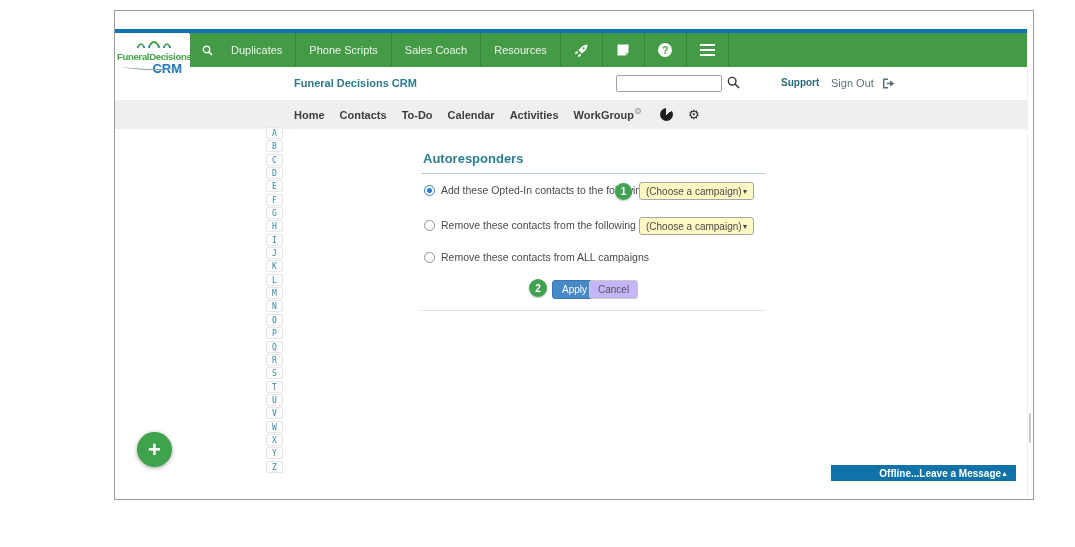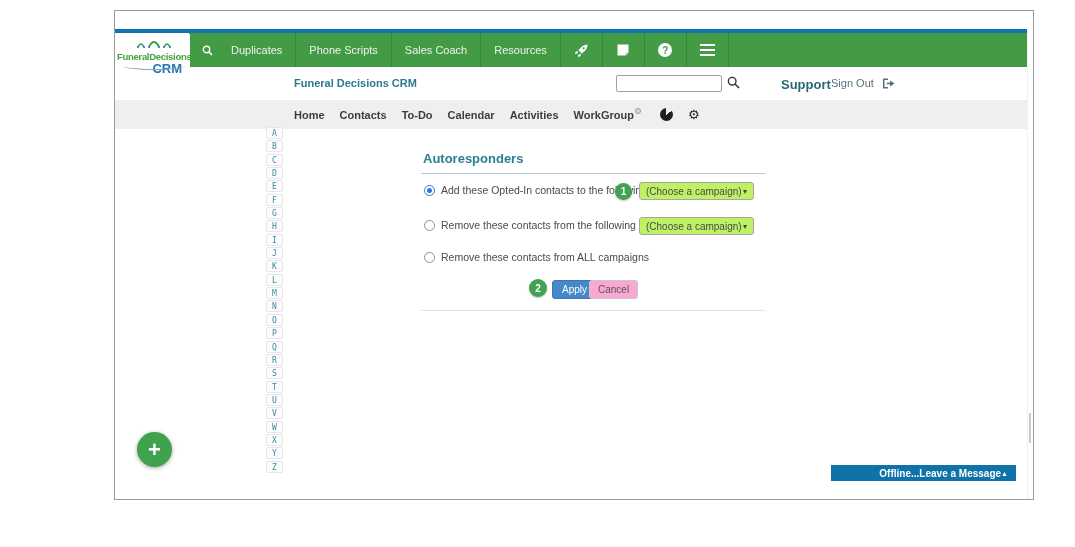--- a/index.html
+++ b/index.html
@@ -29,21 +29,21 @@
                line-height:12px; margin-top:1px; }
   .logo-swoosh { position:absolute; left:6px; top:28px; width:62px; height:8px;
                  border-bottom:1.5px solid #8fa3ad; border-radius:50%; }
 
   
   .toolbar { position:absolute; left:0; top:56px; width:914px; height:32px; background:#fff; }
   .app-title { position:absolute; left:179px; top:10px; font-size:11px; font-weight:bold; color:#2b7a8c; }
   .search-box { position:absolute; left:501px; top:8px; width:106px; height:17px;
                 border:1px solid #9f9f9f; border-radius:2px; background:#fff; font-size:10px; padding:0 4px; }
   .search-go { position:absolute; left:612px; top:8px; cursor:pointer; }
-  .support { position:absolute; left:666px; top:10px; font-size:13px; font-weight:bold; color:#2b6777; cursor:pointer; }
+  .support { position:absolute; left:666px; top:10px; font-size:10px; font-weight:bold; color:#2b6777; cursor:pointer; }
   .signout { position:absolute; left:716px; top:10px; font-size:11px; color:#5b6f7a; cursor:pointer;
              display:flex; align-items:center; gap:8px; }
 
   
   .graybar { position:absolute; left:0; top:89px; width:914px; height:29px; background:#efefef;
              display:flex; align-items:center; padding-left:179px; gap:15px; }
   .menu-item { font-size:11px; font-weight:bold; color:#3d3d3d; cursor:pointer; white-space:nowrap; }
   .sup-badge { display:inline-block; width:6px; height:6px; border:1px solid #9a9a9a; background:#d9d9d9;
                border-radius:50%; vertical-align:super; margin-left:1px; }
   .pie-icon { width:13px; height:13px; border-radius:50%; margin-left:4px; cursor:pointer;
@@ -64,27 +64,27 @@
   .opt-label { font-size:10.5px; color:#4a4a4a; }
   .radio { width:11px; height:11px; border-radius:50%; border:1px solid #8f8f8f; background:#fff;
            position:relative; flex:0 0 auto; cursor:pointer; }
   .radio.selected { border-color:#2b7cd3; }
   .radio.selected::after { content:""; position:absolute; left:2px; top:2px; width:5px; height:5px;
                            border-radius:50%; background:#2b7cd3; }
   .badge { position:absolute; width:17px; height:17px; border-radius:50%; background:#41a351; color:#fff;
            font-size:10px; font-weight:bold; display:flex; align-items:center; justify-content:center;
            box-shadow:0 1px 2px rgba(0,0,0,0.25); }
   .dropdown { position:absolute; width:115px; height:18px; border:1px solid #a6a6a6; border-radius:3px;
-              background:#bef264; font-size:10px; color:#4a4a4a; display:flex; align-items:center;
+              background:#fef9c3; font-size:10px; color:#4a4a4a; display:flex; align-items:center;
               justify-content:space-between; padding:0 6px; cursor:pointer; }
   .dd-chev { font-size:8px; color:#444; }
   .btn-apply { position:absolute; left:131px; top:129px; height:19px; padding:0 9px; background:#4788c9;
                border:1px solid #3b76b4; border-radius:3px; color:#fff; font-size:10px; cursor:pointer;
                font-family:"Liberation Sans",sans-serif; }
-  .btn-cancel { position:absolute; left:168px; top:129px; height:19px; padding:0 8px; background:#f9a8d4;
+  .btn-cancel { position:absolute; left:168px; top:129px; height:19px; padding:0 8px; background:#c4b5fd;
                 border:1px solid #c9c9c9; border-radius:3px; color:#555; font-size:10px; cursor:pointer;
                 font-family:"Liberation Sans",sans-serif; }
 
   
   .fab { position:absolute; left:22px; top:421px; width:35px; height:35px; border-radius:50%;
          background:#3fa24c; color:#fff; display:flex; align-items:center; justify-content:center;
          font-size:22px; font-weight:bold; box-shadow:0 1px 4px rgba(0,0,0,0.35); cursor:pointer; }
   .chatbar { position:absolute; left:716px; top:454px; width:185px; height:16px; background:#0f72a8;
              color:#fff; font-size:10px; font-weight:bold; display:flex; align-items:center;
              justify-content:flex-end; padding:0 8px; cursor:pointer; }

